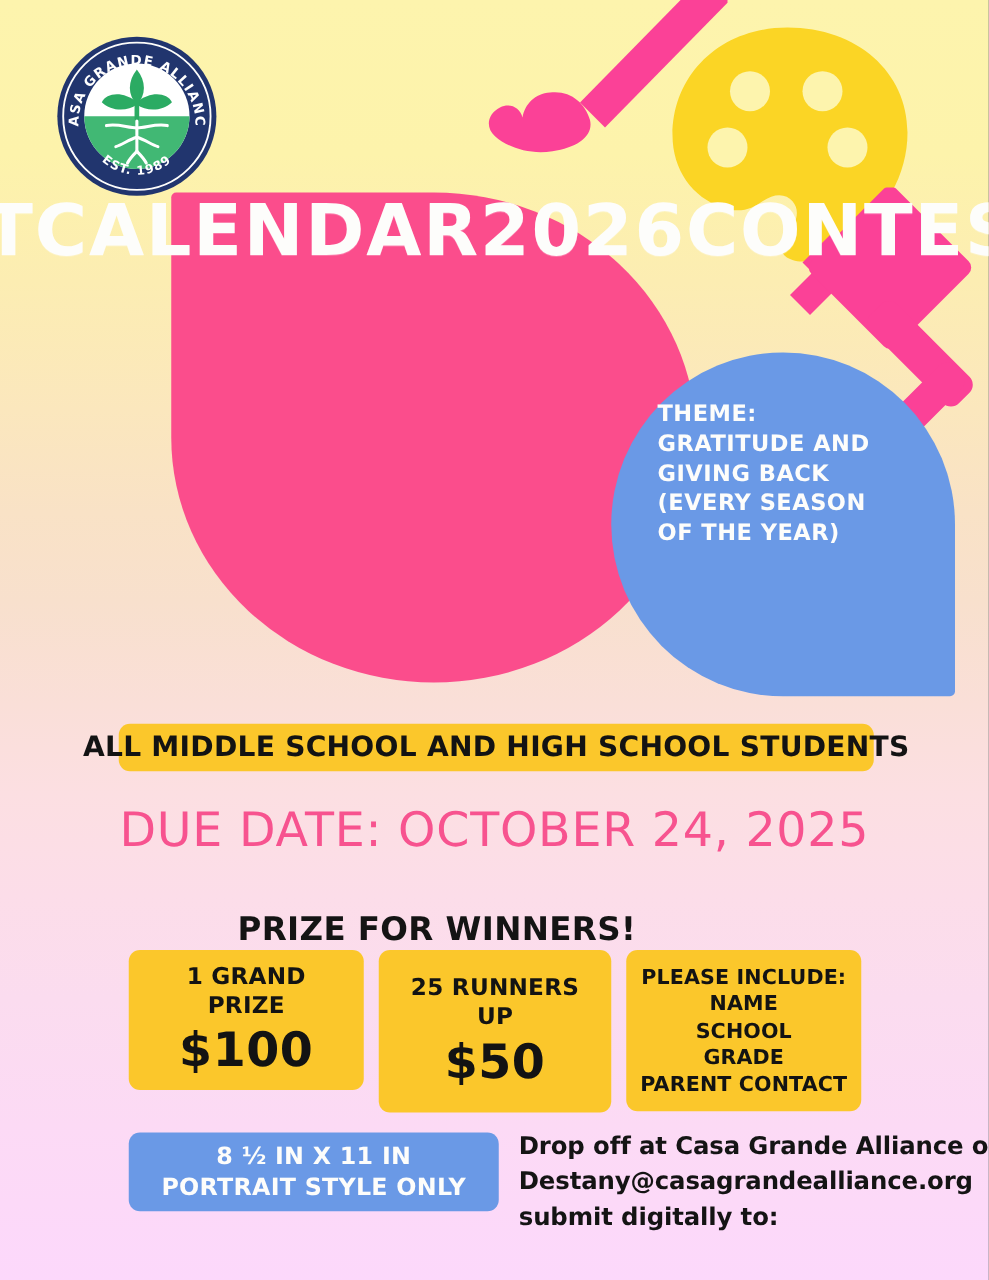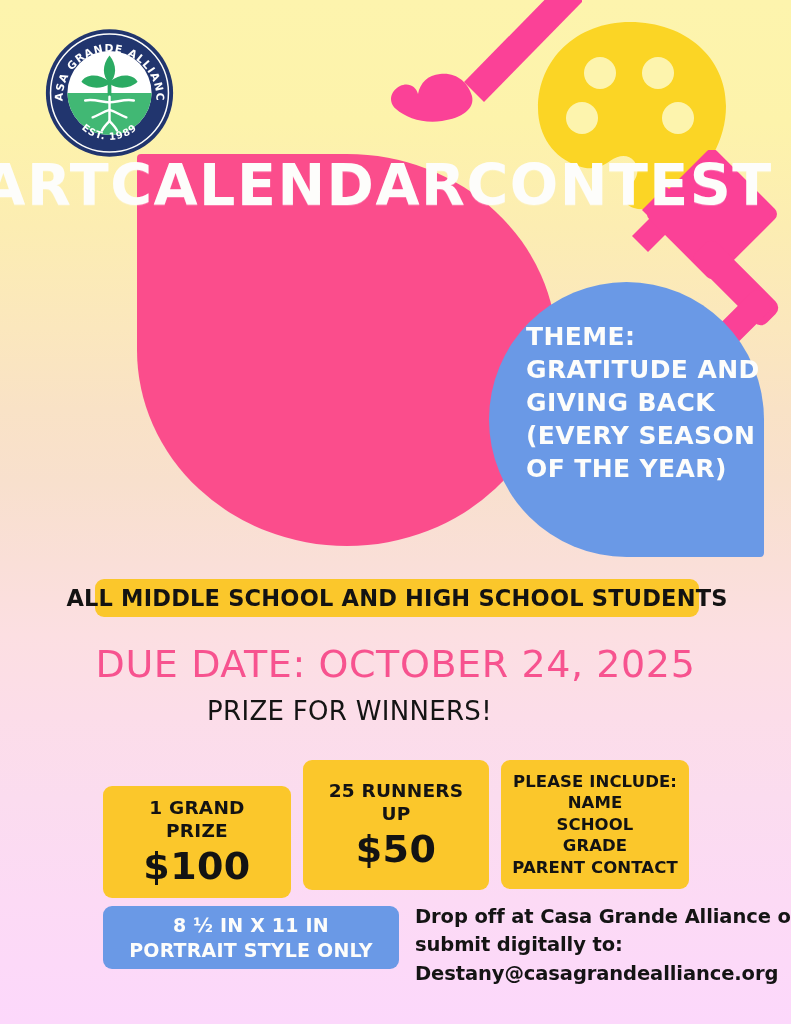--- a/index.html
+++ b/index.html
@@ -109,21 +109,21 @@
     height: 275px;
     background: #6a99e6;
     border-radius: 50% 50% 4px 50%;
     box-sizing: border-box;
     padding: 38px 20px 20px 37px;
   }
   .theme-line {
     color: #fdfdfb;
     font-family: "DejaVu Sans", sans-serif;
     font-weight: bold;
-    font-size: 25px;
+    font-size: 18px;
     line-height: 1.32;
     letter-spacing: 0.4px;
     text-transform: uppercase;
     white-space: nowrap;
   }
 
   
   .audience-bar {
     position: absolute;
     left: 95px;
@@ -158,26 +158,26 @@
     font-size: 38px;
     letter-spacing: 0.6px;
     text-transform: uppercase;
     white-space: nowrap;
   }
 
   
   .prize-heading {
     position: absolute;
     left: 0;
-    top: 696px;
+    top: 729px;
     width: 699px;
     text-align: center;
     color: #141414;
     font-family: "DejaVu Sans", sans-serif;
-    font-weight: normal;
+    font-weight: bold;
     font-size: 26px;
     letter-spacing: 0.3px;
     white-space: nowrap;
   }
 
   
   .cards {
     position: absolute;
     left: 103px;
     top: 760px;
@@ -190,21 +190,21 @@
     border-radius: 9px;
     box-sizing: border-box;
     display: flex;
     flex-direction: column;
     align-items: center;
     justify-content: center;
     text-align: center;
     color: #131313;
     padding: 10px 6px;
   }
-  .card-a { width: 192px; height: 112px; margin-top: 26px; }
+  .card-a { width: 192px; height: 112px; }
   .card-b { width: 190px; height: 130px; }
   .card-c { width: 192px; height: 129px; }
   .card-lbl {
     font-family: "DejaVu Sans", sans-serif;
     font-weight: bold;
     font-size: 18.5px;
     line-height: 1.22;
     letter-spacing: 0.2px;
   }
   .card-amt {
@@ -351,20 +351,21 @@
         <rect x="66" y="118" width="100" height="30" rx="9" transform="rotate(45 116 133)"></rect>
 
         <rect x="104" y="132" width="26" height="86" rx="11" transform="rotate(45 117 175)"></rect>
       </g>
     </svg>
   </div>
 
   <div class="pink-blob">
     <div class="title-line">ART</div>
     <div class="title-line">CALENDAR</div>
+    <div class="title-line">2026</div>
     <div class="title-line">CONTEST</div>
   </div>
 
   <div class="blue-blob">
     <div class="theme-line">THEME:</div>
     <div class="theme-line">GRATITUDE AND</div>
     <div class="theme-line">GIVING BACK</div>
     <div class="theme-line">(EVERY SEASON</div>
     <div class="theme-line">OF THE YEAR)</div>
   </div>
@@ -401,17 +402,17 @@
 
   </div>
 
   <div class="size-box">
     <div class="size-line">8 ½ IN X 11 IN</div>
     <div class="size-line">PORTRAIT STYLE ONLY</div>
   </div>
 
   <div class="contact">
     <div>Drop off at Casa Grande Alliance or</div>
+    <div>Destany@casagrandealliance.org</div>
     <div>submit digitally to:</div>
-    <div>Destany@casagrandealliance.org</div>
   </div>
 
 </div>
 
 </body></html>

